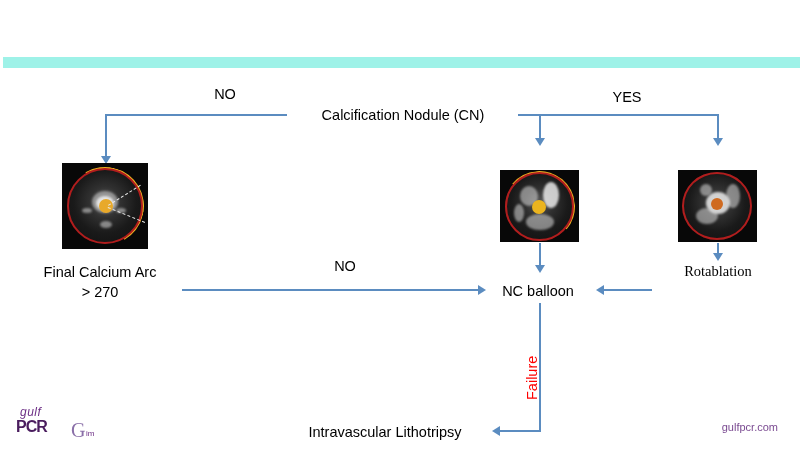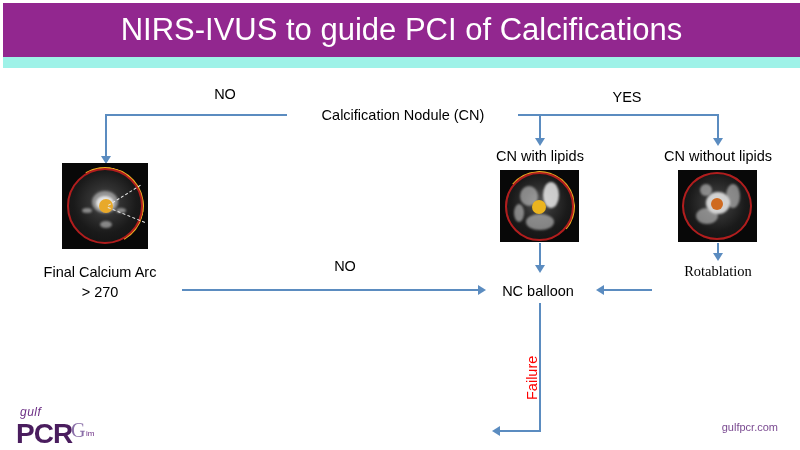--- a/index.html
+++ b/index.html
@@ -186,21 +186,21 @@
     font-size: 12px;
     color: #6d2f86;
     letter-spacing: 0.5px;
   }
   .logo-pcr {
     position: absolute;
     left: 2px;
     top: 13px;
     font-family: "Liberation Sans", sans-serif;
     font-weight: bold;
-    font-size: 28px;
+    font-size: 16px;
     color: #4a1d5e;
     letter-spacing: -1px;
   }
   .logo-g {
     position: absolute;
     left: 57px;
     top: 14px;
     font-family: "Liberation Serif", serif;
     font-size: 20px;
     color: #8a6fa8;
@@ -221,43 +221,38 @@
     font-size: 11px;
     color: #7a4a91;
     white-space: nowrap;
   }
 </style>
 </head>
 <body>
 
 <div id="slide">
 
-  <div class="title-bar">
-    <div class="title-text">NIRS-IVUS to guide PCI of Calcifications</div>
-  </div>
   <div class="title-accent"></div>
 
   <div class="branch-label" style="left:225px; top:86px;">NO</div>
 
   <div class="flow-text center" style="left:403px; top:106px;">Calcification Nodule (CN)</div>
 
   <div class="branch-label" style="left:627px; top:89px;">YES</div>
 
   <div class="line-h" style="left:105px; top:114px; width:182px;"></div>
   <div class="line-v" style="left:105px; top:114px; height:44px;"></div>
   <div class="arrow arrow-down" style="left:101px; top:156px;"></div>
 
   <div class="line-h" style="left:518px; top:114px; width:200px;"></div>
   <div class="line-v" style="left:539px; top:114px; height:26px;"></div>
   <div class="arrow arrow-down" style="left:535px; top:138px;"></div>
   <div class="line-v" style="left:717px; top:114px; height:26px;"></div>
   <div class="arrow arrow-down" style="left:713px; top:138px;"></div>
 
-  <div class="flow-text center" style="left:540px; top:147px;">CN with lipids</div>
-  <div class="flow-text center" style="left:718px; top:147px;">CN without lipids</div>
 
   <div class="ivus" style="left:62px; top:163px; width:86px; height:86px;">
     <div class="disc" style="left:5px; top:5px; width:76px; height:76px;"></div>
     <div class="ring-arc" style="left:4px; top:4px; width:78px; height:78px; transform:rotate(15deg);"></div>
     <div class="ring" style="left:5px; top:5px; width:76px; height:76px;"></div>
     <div class="speckle" style="left:30px; top:28px; width:26px; height:22px;"></div>
     <div class="speckle-bright" style="left:34px; top:33px; width:18px; height:14px;"></div>
     <div class="speckle" style="left:20px; top:45px; width:10px; height:5px;"></div>
     <div class="speckle" style="left:54px; top:45px; width:10px; height:5px;"></div>
     <div class="speckle" style="left:38px; top:58px; width:12px; height:7px;"></div>
@@ -307,20 +302,21 @@
 
   <div class="line-h" style="left:604px; top:289px; width:48px;"></div>
   <div class="arrow arrow-left" style="left:596px; top:285px;"></div>
 
   <div class="line-v" style="left:539px; top:303px; height:128px;"></div>
   <div class="line-h" style="left:500px; top:430px; width:41px;"></div>
   <div class="arrow arrow-left" style="left:492px; top:426px;"></div>
 
   <div class="failure-label" style="left:524px; top:400px;">Failure</div>
 
+  <div class="flow-text center" style="left:385px; top:423px;">Intravascular Lithotripsy</div>
 
   <div class="logo">
     <span class="logo-gulf">gulf</span>
     <span class="logo-pcr">PCR</span>
     <span class="logo-g">G</span>
     <span class="logo-im">im</span>
   </div>
 
   <div class="site-url">gulfpcr.com</div>
 

